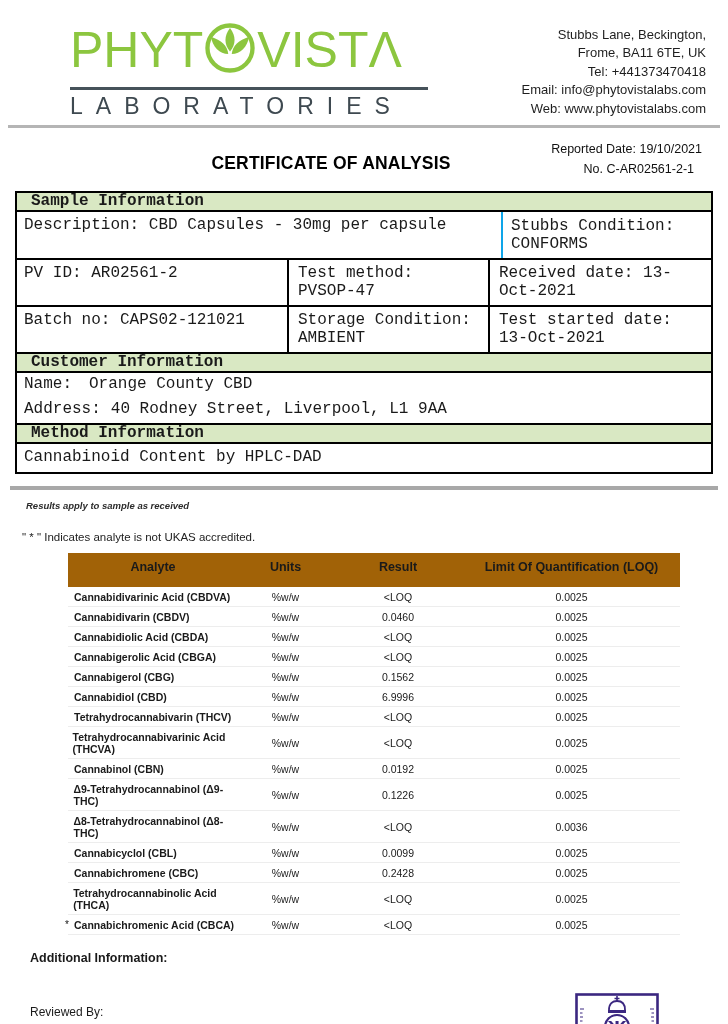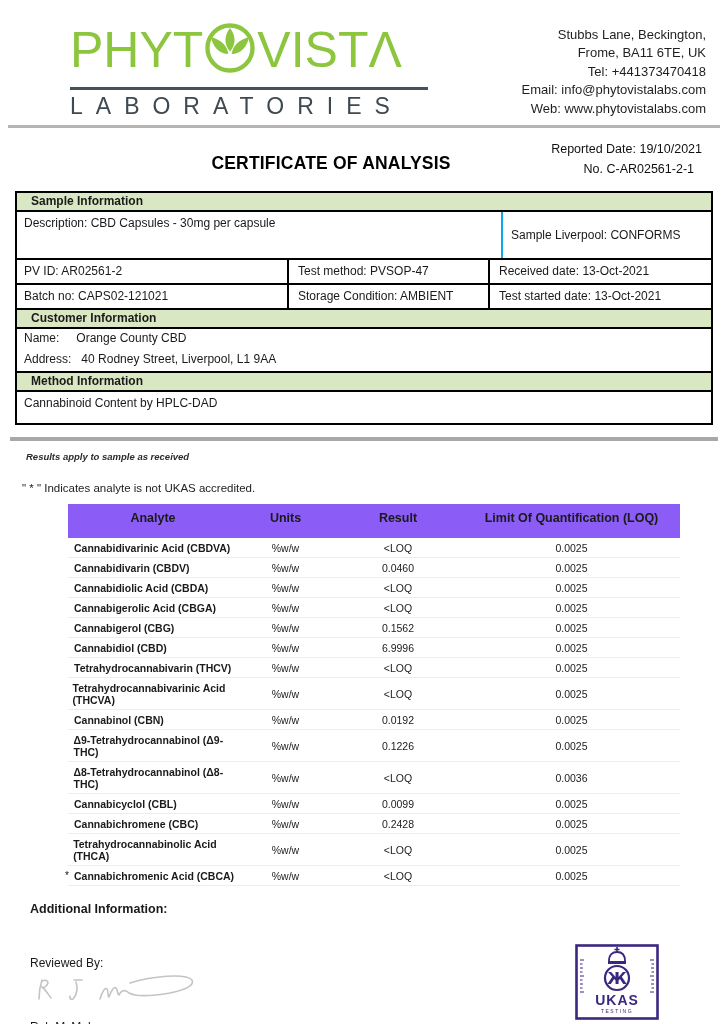--- a/index.html
+++ b/index.html
@@ -21,46 +21,46 @@
   .contact-block { text-align: right; font-size: 13px; line-height: 1.42; color: #1f1f1f; padding-top: 4px; }
   .header-rule { height: 3px; background: #b5b5b5; margin: 5px 8px 0 8px; }
 
   
   .meta-section { position: relative; height: 54px; margin-top: 9px; }
   .meta-right { position: absolute; right: 26px; top: 2px; text-align: right; font-size: 12.5px; line-height: 1.6; color: #111; }
   .meta-right .cert-no { padding-right: 8px; }
   .doc-title { position: absolute; left: 0; width: 662px; text-align: center; top: 16px; font-size: 17.5px; font-weight: 700; letter-spacing: 0.2px; color: #000; }
 
   
-  .info-table { margin: 0 15px; border: 2px solid #000; font-size: 12px; }
+  .info-table { margin: 0 15px; border: 2px solid #000; font-size: 16px; font-family: Liberation Mono, monospace; }
   .green-bar { background: #d9e8c3; border-top: 2px solid #000; font-weight: 700; padding: 1px 8px 2px 14px; line-height: 14px; }
   .green-bar.first { border-top: none; }
   .row-desc { display: flex; border-top: 2px solid #000; }
   .cell-desc { flex: 1; border-right: 2px solid #0ea5e9; padding: 4px 8px 0 7px; }
   .cell-cond { width: 208px; display: flex; align-items: center; padding: 4px 8px; min-height: 46px; }
   .row-three { display: flex; border-top: 2px solid #000; }
   .row-three .c1 { width: 272px; border-right: 2px solid #000; padding: 4px 8px 5px 7px; }
   .row-three .c2 { width: 201px; border-right: 2px solid #000; padding: 4px 8px 5px 9px; }
   .row-three .c3 { flex: 1; padding: 4px 8px 5px 9px; }
   .cell-two-line { border-top: 2px solid #000; padding: 2px 8px 5px 7px; }
   .cell-two-line .line2 { margin-top: 7px; }
   .cell-two-line .lbl { display: inline-block; }
   .cell-two-line .val-name { margin-left: 17px; }
   .cell-two-line .val-addr { margin-left: 10px; }
-  .cell-method { border-top: 2px solid #000; padding: 4px 8px 13px 7px; }
+  .cell-method { border-top: 2px solid #000; padding: 4px 8px 6px 7px; }
 
   
   .divider { height: 4px; background: #a8a8a8; margin: 12px 10px 0 10px; }
   .note-italic { margin: 10px 0 0 26px; font-size: 9.5px; font-style: italic; font-weight: 700; color: #2b2b2b; }
   .note-accred { margin: 20px 0 0 22px; font-size: 11.5px; color: #222; }
 
   
   .results { margin: 10px 48px 0 68px; }
   .res-grid { display: grid; grid-template-columns: 170px 95px 130px 1fr; }
-  .res-header { background: #8b5cf6; font-weight: 700; font-size: 12.5px; padding: 7px 0 13px 0; }
+  .res-header { background: #a16207; font-weight: 700; font-size: 12.5px; padding: 7px 0 13px 0; }
   .res-header > div { text-align: center; }
   .res-row { font-size: 10.5px; border-bottom: 1px solid #ededed; padding: 4px 0 3px 0; align-items: center; }
   .res-row .a-cell { display: flex; padding-left: 4px; }
   .res-row .flag { width: 9px; margin-left: -7px; font-size: 10px; color: #111; }
   .res-row .a-name { font-weight: 700; }
   .res-row .u-cell, .res-row .r-cell, .res-row .q-cell { text-align: center; }
 
   
   .addl-info { margin: 16px 0 0 30px; font-size: 12.5px; font-weight: 700; }
   .sig-section { position: relative; margin: 40px 0 0 30px; height: 100px; }
@@ -102,21 +102,21 @@
   <div class="meta-right">
     <div>Reported Date: 19/10/2021</div>
     <div class="cert-no">No. C-AR02561-2-1</div>
   </div>
 </div>
 
 <div class="info-table">
   <div class="green-bar first">Sample Information</div>
   <div class="row-desc">
     <div class="cell-desc">Description: CBD Capsules - 30mg per capsule</div>
-    <div class="cell-cond">Sample Liverpool: CONFORMS</div>
+    <div class="cell-cond">Stubbs Condition: CONFORMS</div>
   </div>
   <div class="row-three">
     <div class="c1">PV ID: AR02561-2</div>
     <div class="c2">Test method: PVSOP-47</div>
     <div class="c3">Received date: 13-Oct-2021</div>
   </div>
   <div class="row-three">
     <div class="c1">Batch no: CAPS02-121021</div>
     <div class="c2">Storage Condition: AMBIENT</div>
     <div class="c3">Test started date: 13-Oct-2021</div>

